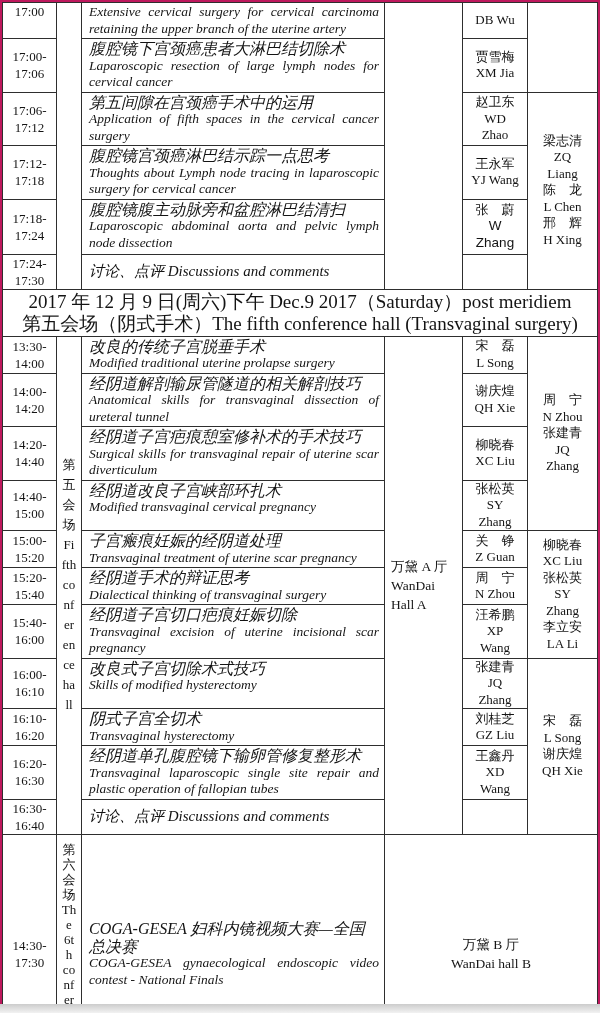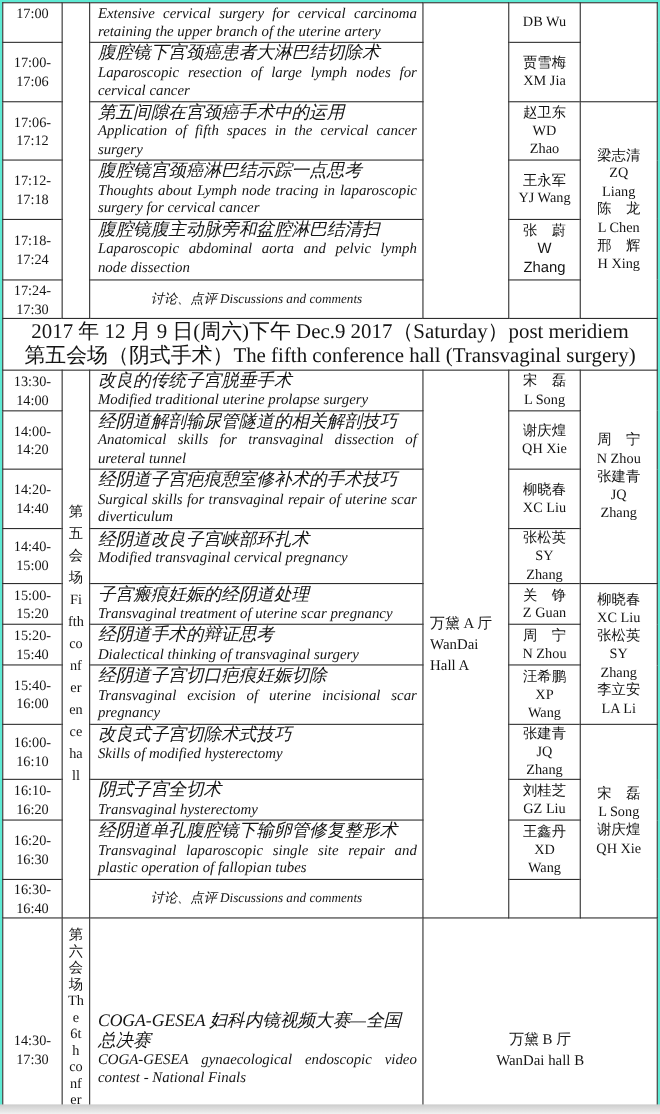--- a/index.html
+++ b/index.html
@@ -6,21 +6,21 @@
   html, body { margin: 0; padding: 0; }
   body {
     background: #f4f4f4;
     font-family: "Liberation Serif", serif;
     color: #141414;
   }
   .sheet {
     position: relative;
     width: 600px;
     height: 1013px;
-    background: #5eead4;
+    background: #be185d;
     overflow: hidden;
   }
   .below-strip {
     position: absolute;
     left: 0; right: 0;
     top: 1004px; height: 9px;
     background: linear-gradient(#cccccc, #f2f2f2);
   }
   table.schedule {
     border-collapse: collapse;
@@ -57,21 +57,21 @@
   .vtext.tight { line-height: 15px; }
   
   .content {
     vertical-align: top;
     padding: 1px 5px 1px 7px;
     font-style: italic;
   }
   .content.mid { vertical-align: middle; }
   .cn  { font-size: 16px;   line-height: 17.5px; }
   .en  { font-size: 13.5px; line-height: 16.5px; text-align: justify; }
-  .single { font-size: 12px; line-height: 17px; margin-left: 48px; }
+  .single { font-size: 15px; line-height: 17px; }
   
   .person-cell { text-align: center; }
   .person {
     white-space: pre-line;
     font-size: 13px;
     line-height: 16.5px;
     text-align: center;
   }
   .sans {
     font-family: "Liberation Sans", sans-serif;

